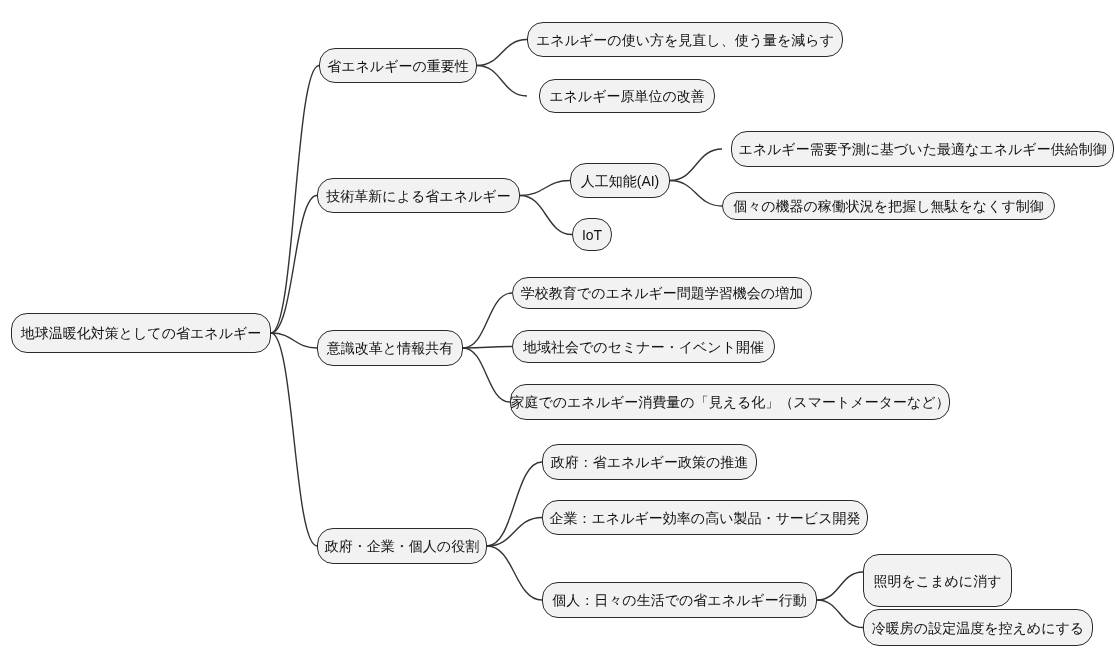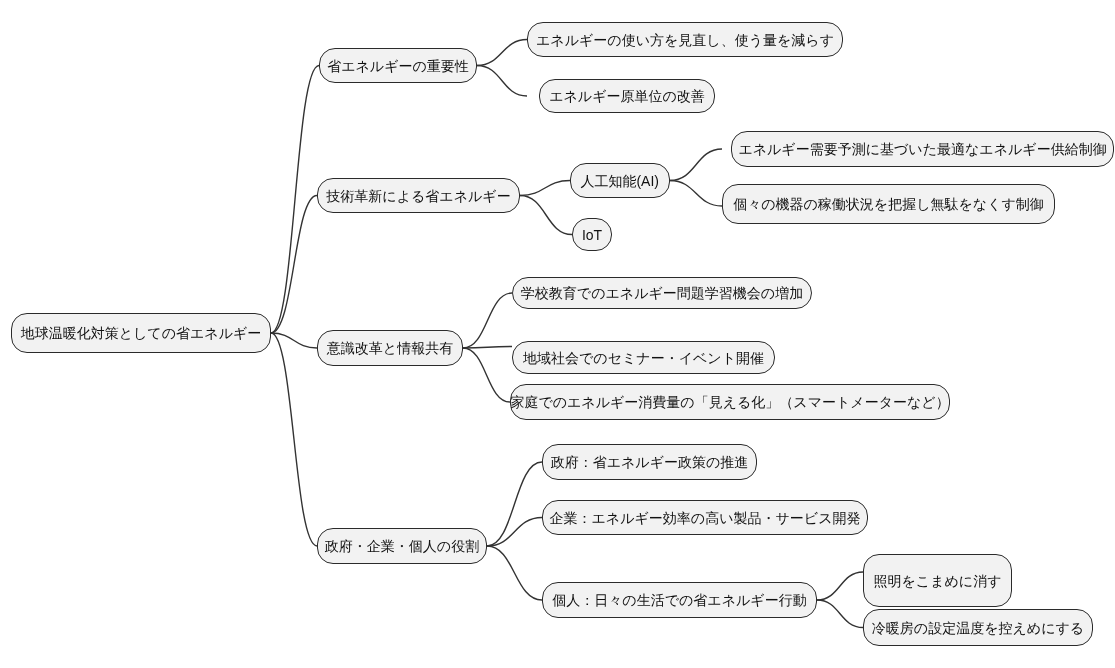--- a/index.html
+++ b/index.html
@@ -75,39 +75,39 @@
     </div>
     <div class="mm-node" style="left: 527px; top: 22px; width: 316px; height: 35px; background: rgb(242, 242, 242); border-color: rgb(43, 43, 43); color: rgb(17, 17, 17);">
       <span>エネルギーの使い方を見直し、使う量を減らす</span>
     </div>
     <div class="mm-node" style="left: 539px; top: 79px; width: 176px; height: 34px; background: rgb(242, 242, 242); border-color: rgb(43, 43, 43); color: rgb(17, 17, 17);">
       <span>エネルギー原単位の改善</span>
     </div>
     <div class="mm-node" style="left: 317px; top: 178px; width: 203px; height: 35px; background: rgb(242, 242, 242); border-color: rgb(43, 43, 43); color: rgb(17, 17, 17);">
       <span>技術革新による省エネルギー</span>
     </div>
-    <div class="mm-node" style="left: 570px; top: 163px; width: 100px; height: 35px; background: rgb(242, 242, 242); border-color: rgb(43, 43, 43); color: rgb(17, 17, 17); justify-content: flex-end;">
+    <div class="mm-node" style="left: 570px; top: 163px; width: 100px; height: 35px; background: rgb(242, 242, 242); border-color: rgb(43, 43, 43); color: rgb(17, 17, 17);">
       <span>人工知能(AI)</span>
     </div>
     <div class="mm-node" style="left: 722px; top: 131px; width: 383px; height: 36px; background: rgb(242, 242, 242); border-color: rgb(43, 43, 43); color: rgb(17, 17, 17); margin-left: 9px;">
       <span>エネルギー需要予測に基づいた最適なエネルギー供給制御</span>
     </div>
-    <div class="mm-node" style="left: 722px; top: 184px; width: 333px; height: 40px; background: rgb(242, 242, 242); border-color: rgb(43, 43, 43); color: rgb(17, 17, 17);">
+    <div class="mm-node" style="left: 722px; top: 192px; width: 333px; height: 28px; background: rgb(242, 242, 242); border-color: rgb(43, 43, 43); color: rgb(17, 17, 17);">
       <span>個々の機器の稼働状況を把握し無駄をなくす制御</span>
     </div>
     <div class="mm-node" style="left: 572px; top: 218px; width: 40px; height: 33px; background: rgb(242, 242, 242); border-color: rgb(43, 43, 43); color: rgb(17, 17, 17);">
       <span>IoT</span>
     </div>
     <div class="mm-node" style="left: 317px; top: 330px; width: 146px; height: 36px; background: rgb(242, 242, 242); border-color: rgb(43, 43, 43); color: rgb(17, 17, 17); align-items: center;">
       <span>意識改革と情報共有</span>
     </div>
     <div class="mm-node" style="left: 512px; top: 277px; width: 300px; height: 32px; background: rgb(242, 242, 242); border-color: rgb(43, 43, 43); color: rgb(17, 17, 17);">
       <span>学校教育でのエネルギー問題学習機会の増加</span>
     </div>
-    <div class="mm-node" style="left: 512px; top: 330px; width: 263px; height: 33px; background: rgb(242, 242, 242); border-color: rgb(43, 43, 43); color: rgb(17, 17, 17); margin-top: 11px;">
+    <div class="mm-node" style="left: 512px; top: 330px; width: 263px; height: 33px; background: rgb(242, 242, 242); border-color: rgb(43, 43, 43); color: rgb(17, 17, 17);">
       <span>地域社会でのセミナー・イベント開催</span>
     </div>
     <div class="mm-node" style="left: 510px; top: 384px; width: 440px; height: 36px; background: rgb(242, 242, 242); border-color: rgb(43, 43, 43); color: rgb(17, 17, 17);">
       <span>家庭でのエネルギー消費量の「見える化」（スマートメーターなど）</span>
     </div>
     <div class="mm-node" style="left: 317px; top: 528px; width: 170px; height: 36px; background: rgb(242, 242, 242); border-color: rgb(43, 43, 43); color: rgb(17, 17, 17);">
       <span>政府・企業・個人の役割</span>
     </div>
     <div class="mm-node" style="left: 542px; top: 444px; width: 215px; height: 36px; background: rgb(242, 242, 242); border-color: rgb(43, 43, 43); color: rgb(17, 17, 17);">
       <span>政府：省エネルギー政策の推進</span>

